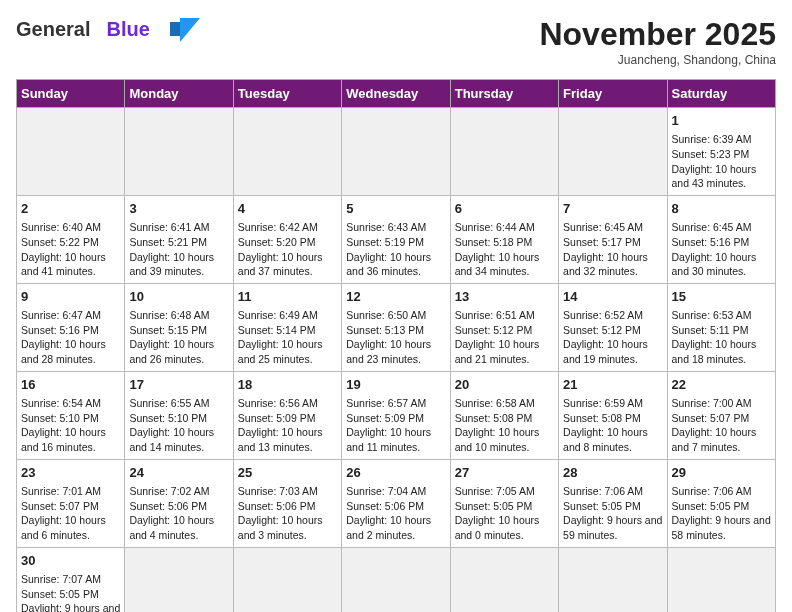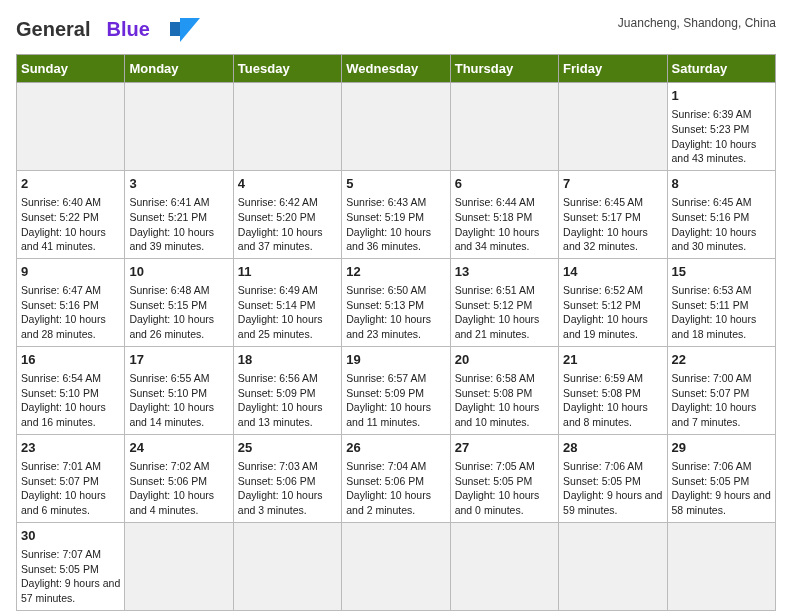--- a/index.html
+++ b/index.html
@@ -26,21 +26,21 @@
       font-size: 12px;
       font-weight: normal;
       color: #444;
     }
     .calendar {
       width: 100%;
       border-collapse: collapse;
       font-size: 11px;
     }
     .calendar thead th {
-      background: #4d7c0f;
+      background: #701a75;
       color: #fff;
       padding: 6px 4px;
       text-align: left;
       font-size: 13px;
       font-weight: bold;
       border: 1px solid #aaa;
       margin-left: 39px;
     }
     .calendar tbody td {
       border: 1px solid #bbb;
@@ -89,20 +89,21 @@
         <span class="general-text blue-text">Blue</span>
 
         <svg width="30" height="24" viewBox="0 0 30 24" style="margin-left:4px;margin-top:2px;">
           <rect x="0" y="4" width="14" height="14" fill="#1a6cb5"></rect>
           <polygon points="10,0 30,0 10,24" fill="#2196F3"></polygon>
         </svg>
       </div>
     </div>
   </div>
   <div class="title-block">
+    <h1>November 2025</h1>
     <h2>Juancheng, Shandong, China</h2>
   </div>
 </div>
 
 <table class="calendar">
   <thead>
     <tr id="header-row">
         <th>Sunday</th>
         <th>Monday</th>
         <th>Tuesday</th>

